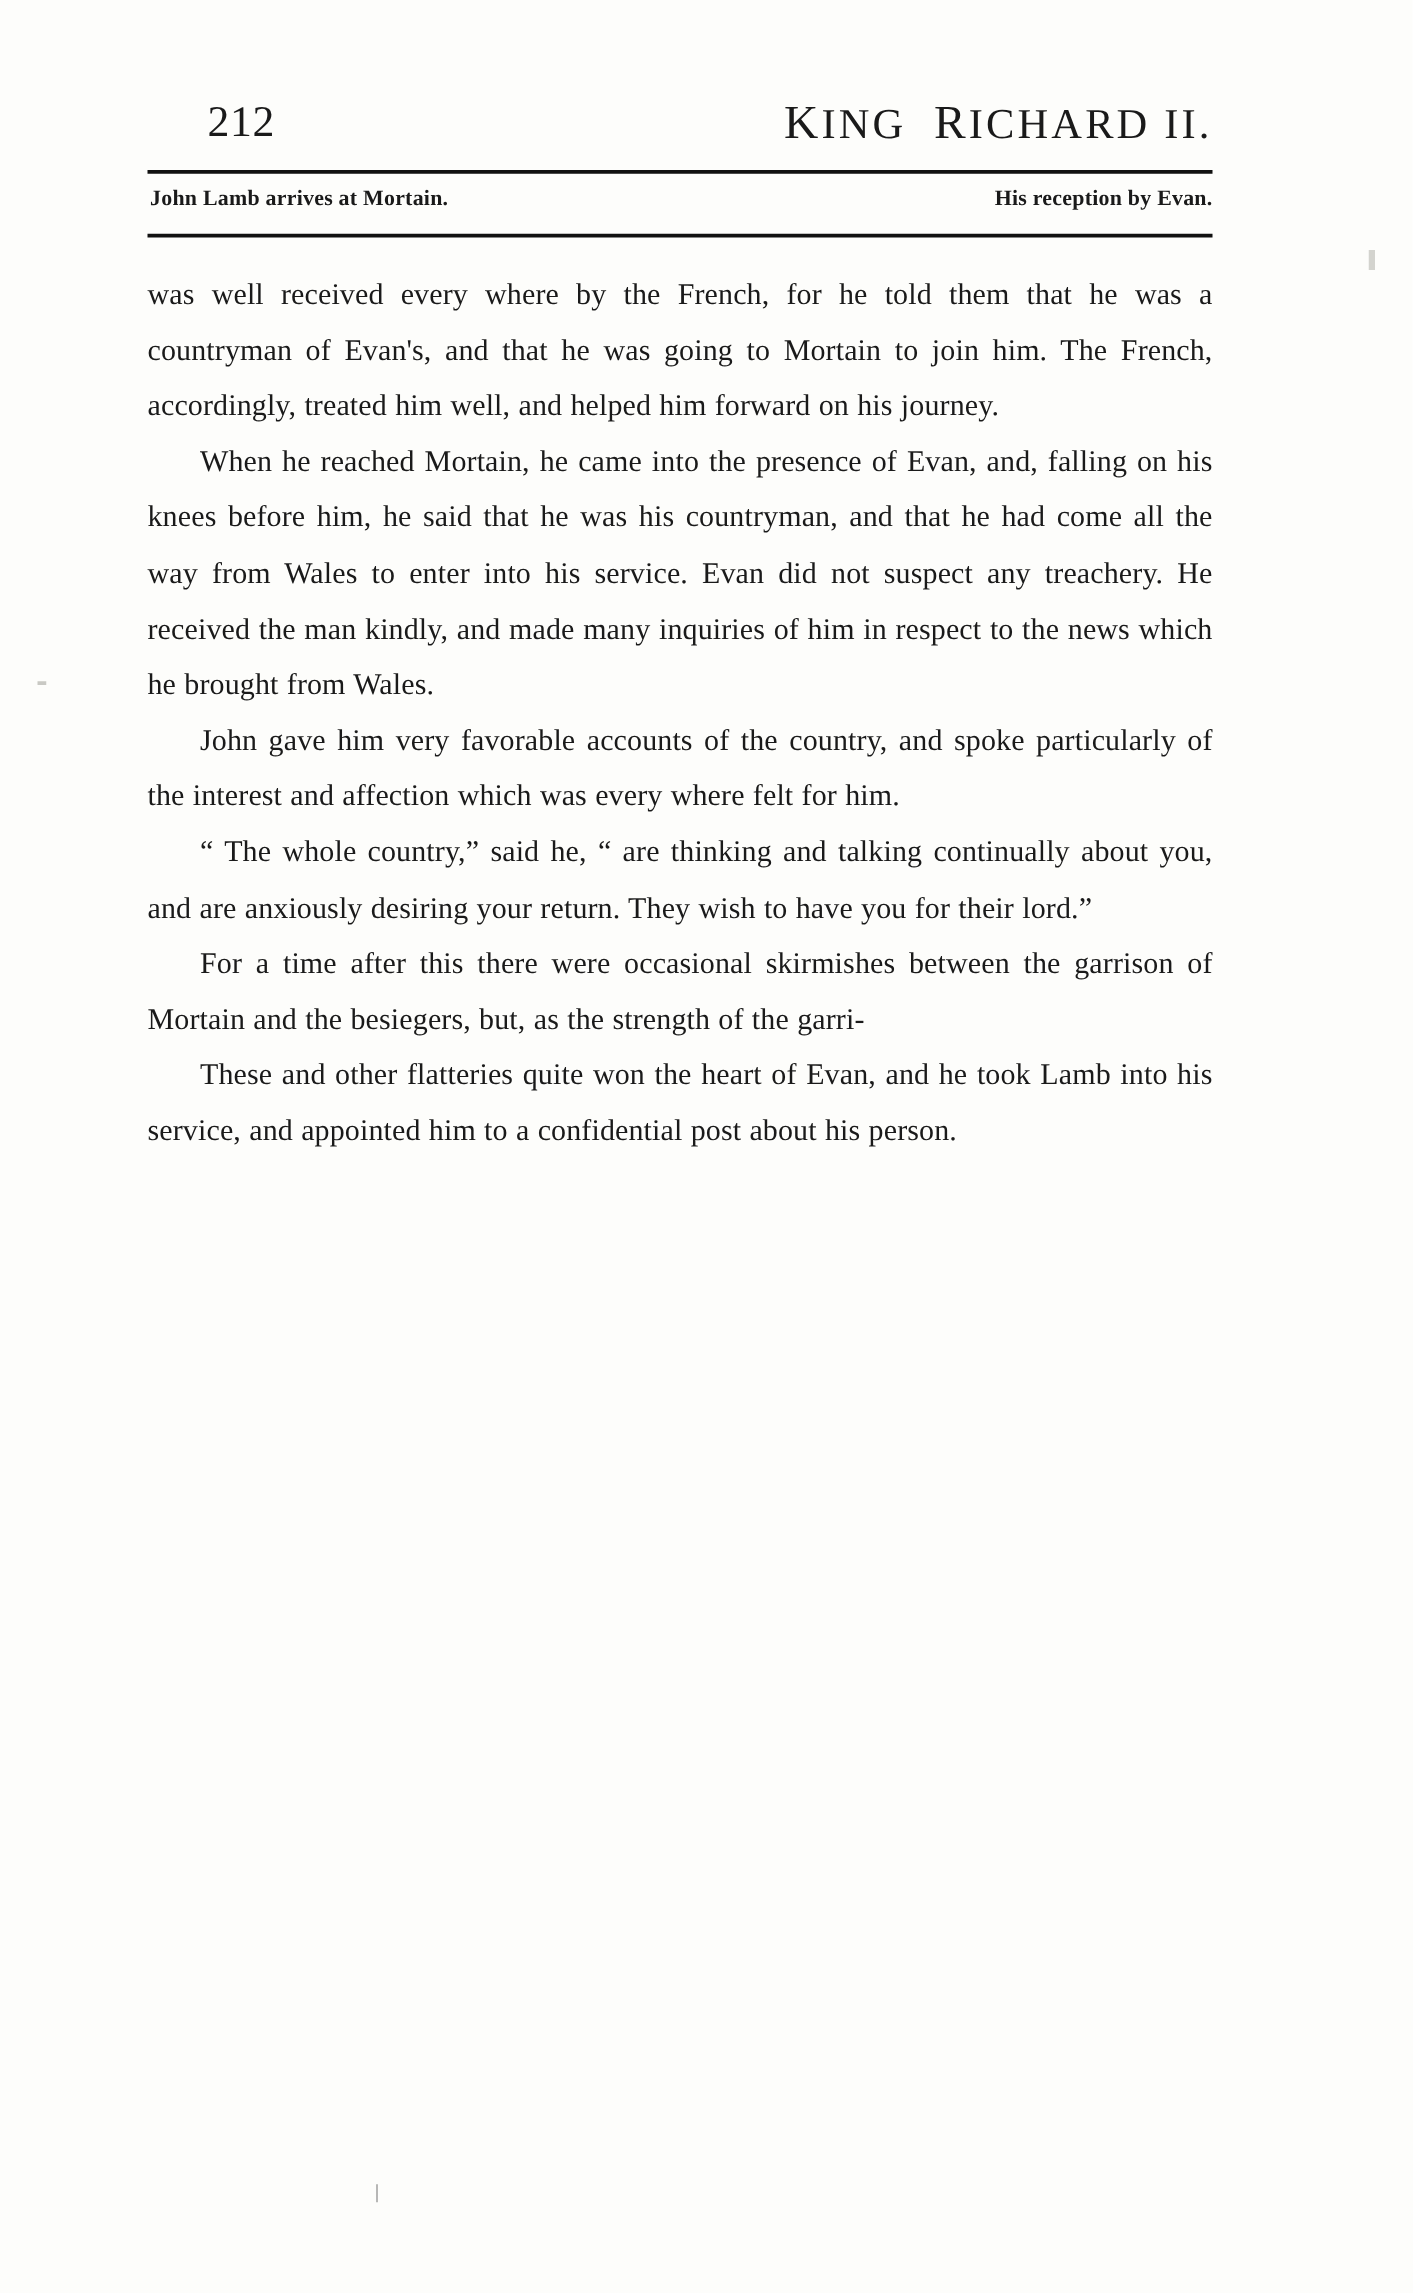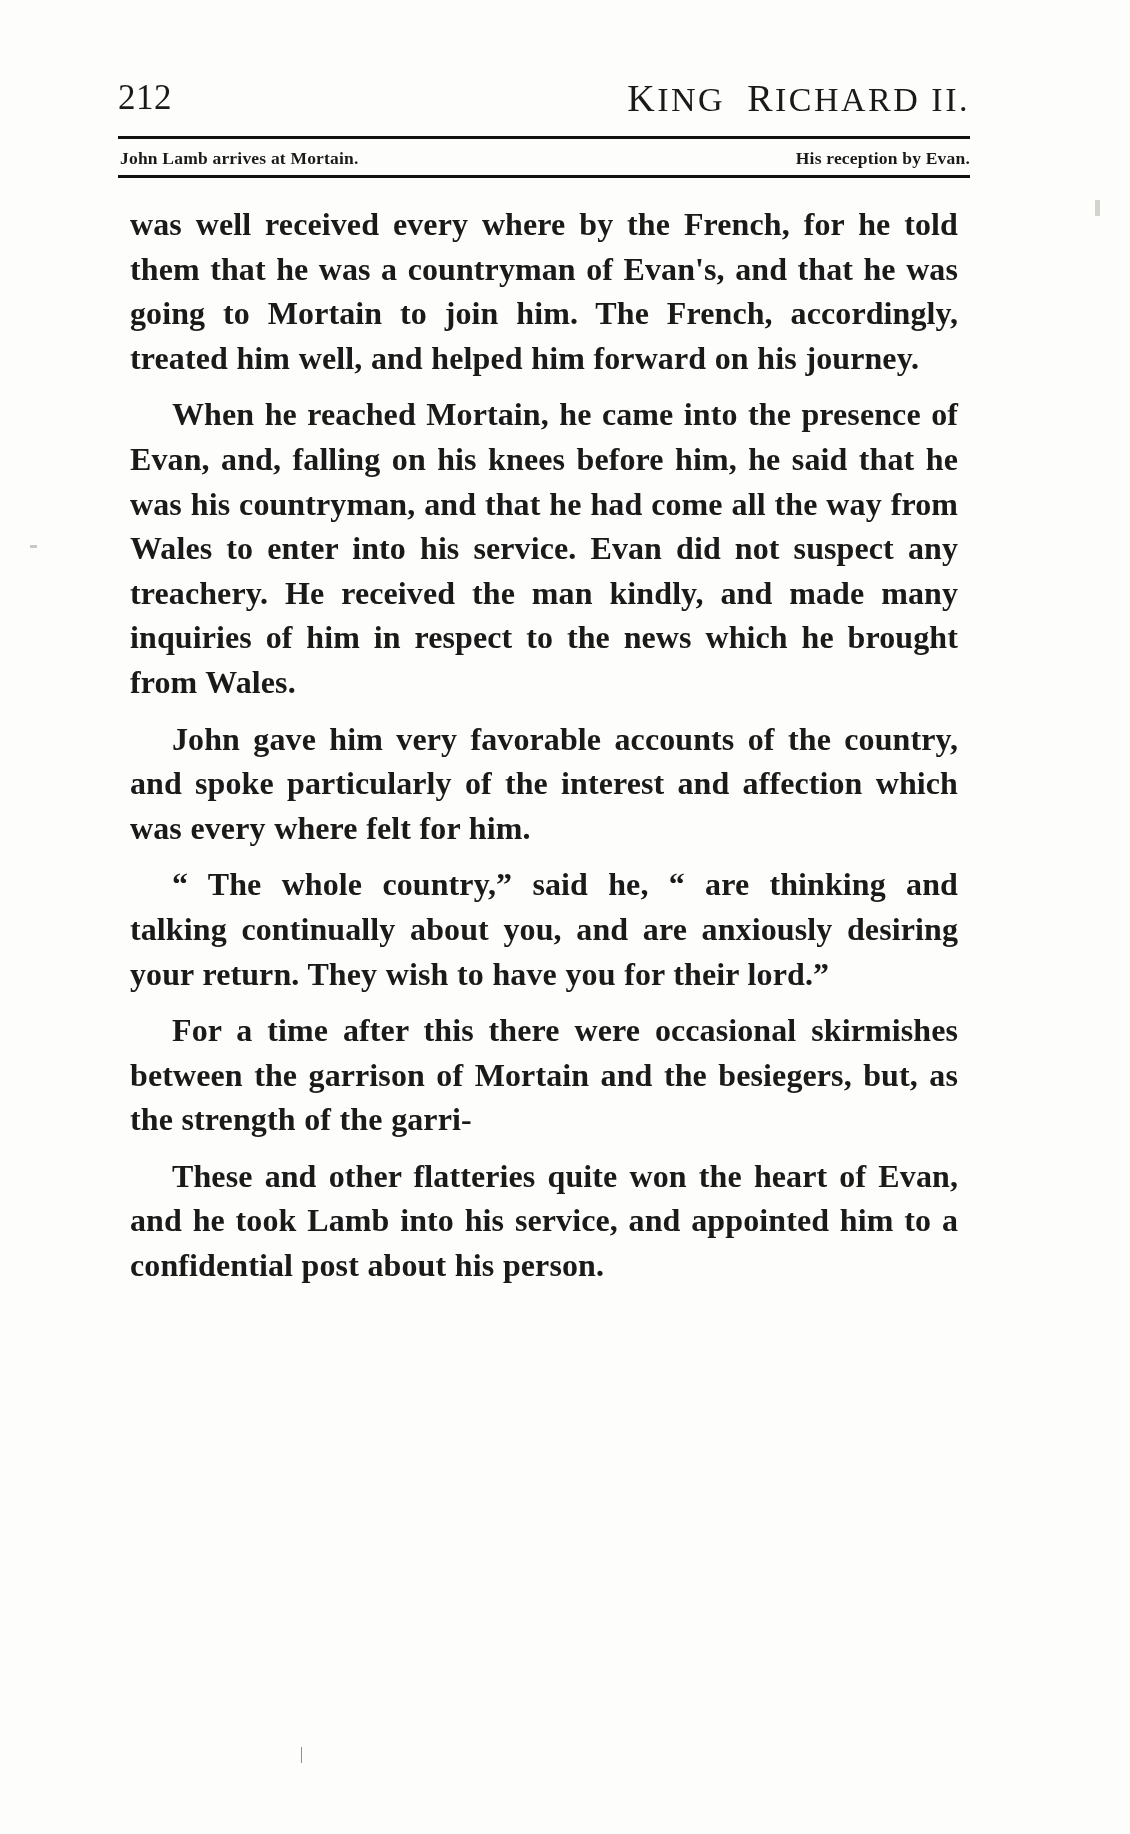--- a/index.html
+++ b/index.html
@@ -25,20 +25,21 @@
   .page-inner {
     position: absolute;
     left: 118px;
     top: 70px;
     width: 852px;
   }
   
   .running-head {
     position: relative;
     height: 60px;
+    margin-left: 48px;
   }
   .folio {
     position: absolute;
     left: 0;
     top: 8px;
     font-size: 35px;
     font-family: "Liberation Serif", serif;
     letter-spacing: 0.5px;
   }
   .book-title {
@@ -56,21 +57,21 @@
     font-size: 38px;
   }
   
   .rule-top {
     margin-top: 6px;
     border-top: 3px solid #111;
     width: 852px;
   }
   .sidenote-band {
     position: relative;
-    height: 36px;
+    height: 48px;
     width: 852px;
     padding-top: 8px;
     box-sizing: border-box;
   }
   .sidenote {
     position: absolute;
     top: 9px;
     font-size: 17.5px;
     font-weight: bold;
     font-family: "Liberation Serif", serif;
@@ -79,28 +80,27 @@
   }
   .sidenote-left { left: 2px; }
   .sidenote-right { right: 0px; text-align: right; }
   .rule-bottom {
     border-top: 3px solid #111;
     width: 852px;
     margin-bottom: 24px;
   }
   
   .body-text p {
-    margin: 12px;
-    font-size: 32px;
+    margin: 0;
+    font-size: 24px;
     line-height: 44.6px;
     text-align: justify;
     text-justify: inter-word;
     letter-spacing: 0.1px;
     word-spacing: 0.5px;
-    font-weight: bold;
   }
   .body-text p.indent {
     text-indent: 42px;
   }
   .body-text p:last-child {
     text-align: justify;
   }
   .tick {
     position: absolute;
     left: 300px;

